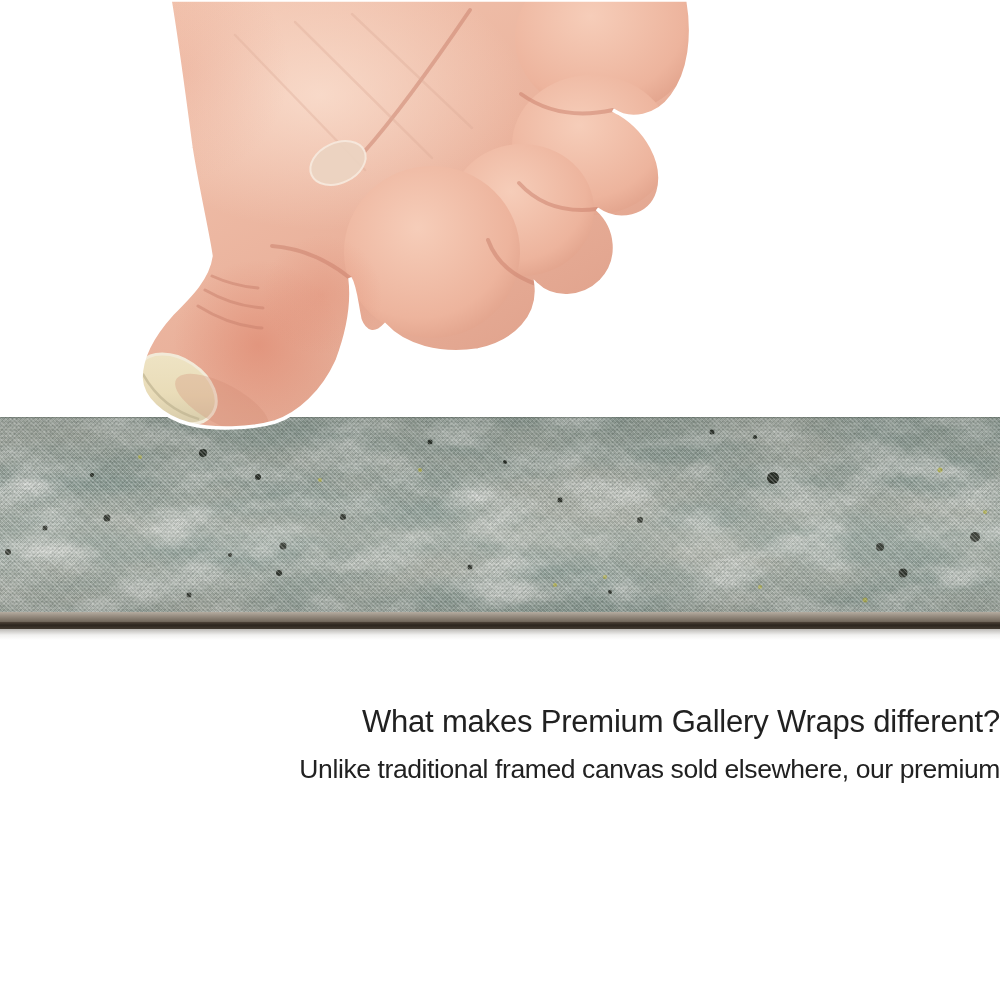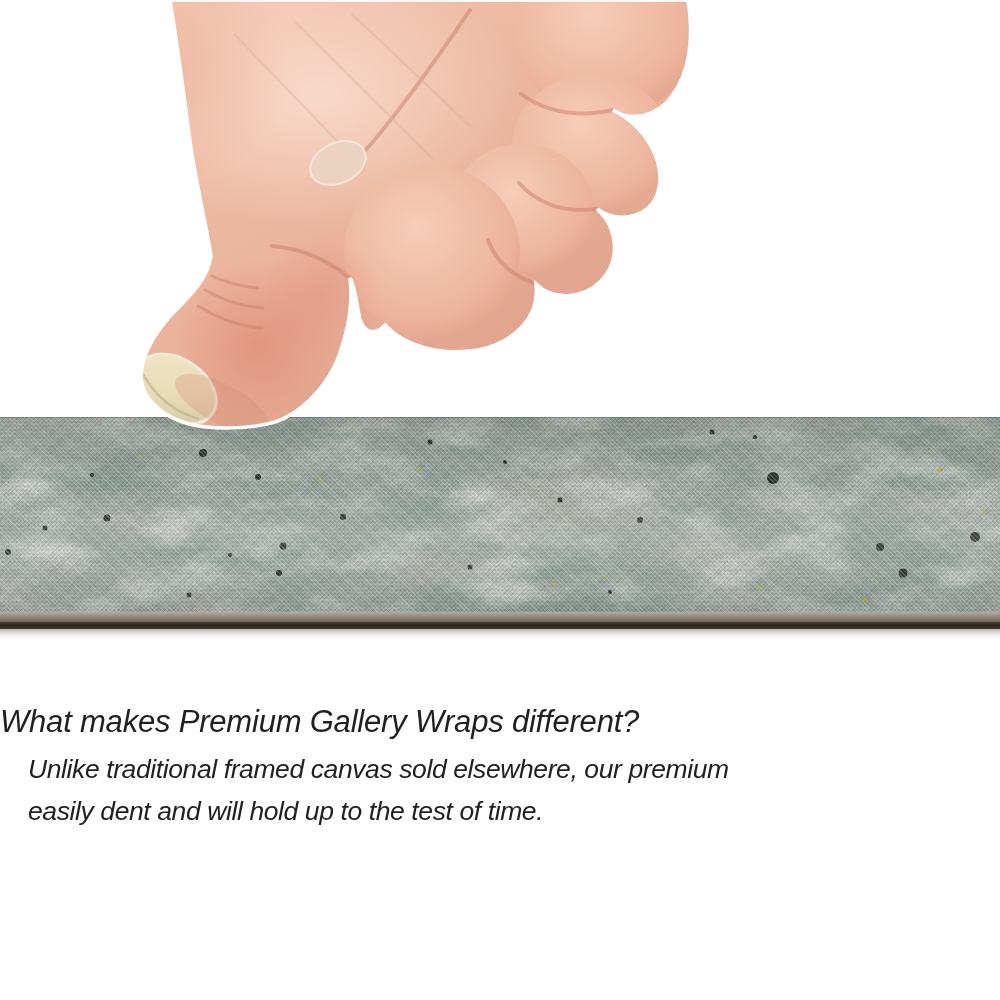--- a/index.html
+++ b/index.html
@@ -33,22 +33,22 @@
     position:absolute;left:0;top:622px;width:1000px;height:7px;z-index:2;
     background:linear-gradient(180deg,#4e4338 0%, #2c251e 45%, #423a30 100%);
     filter:blur(0.4px);
   }
   .strip-shadow{
     position:absolute;left:0;top:629px;width:1000px;height:11px;z-index:1;
     background:linear-gradient(180deg, rgba(105,100,92,0.45), rgba(160,157,150,0.15) 55%, rgba(255,255,255,0));
   }
   
   .info{
-    position:absolute;left:0;right:0;top:702px;z-index:4;text-align:left;
-    font-style:italic;color:#212121;
+    position:absolute;left:0;right:0;top:702px;z-index:4;text-align:right;
+    color:#212121;
   }
   .info .title{font-size:31px;line-height:40px;margin:0 0 7px 0;white-space:nowrap;letter-spacing:-0.2px;}
   .info p{font-size:26.5px;line-height:41.5px;margin:0;white-space:nowrap;letter-spacing:-0.4px;padding-left:28px;}
 </style>
 </head>
 <body>
 
 <div class="stage">
 
   <svg class="hand" viewBox="0 0 1000 432" aria-hidden="true">
@@ -201,16 +201,15 @@
     <div class="weave"></div>
     <div class="strip-shade"></div>
   </div>
   <div class="strip-edge"></div>
   <div class="strip-edge-line"></div>
   <div class="strip-shadow"></div>
 
   <div class="info" style="color: rgb(33, 33, 33);">
     <div class="title">What makes Premium Gallery Wraps different?</div>
     <p>Unlike traditional framed canvas sold elsewhere, our premium</p>
-    <p>easily dent and will hold up to the test of time.</p>
   </div>
 
 </div>
 
 </body></html>

